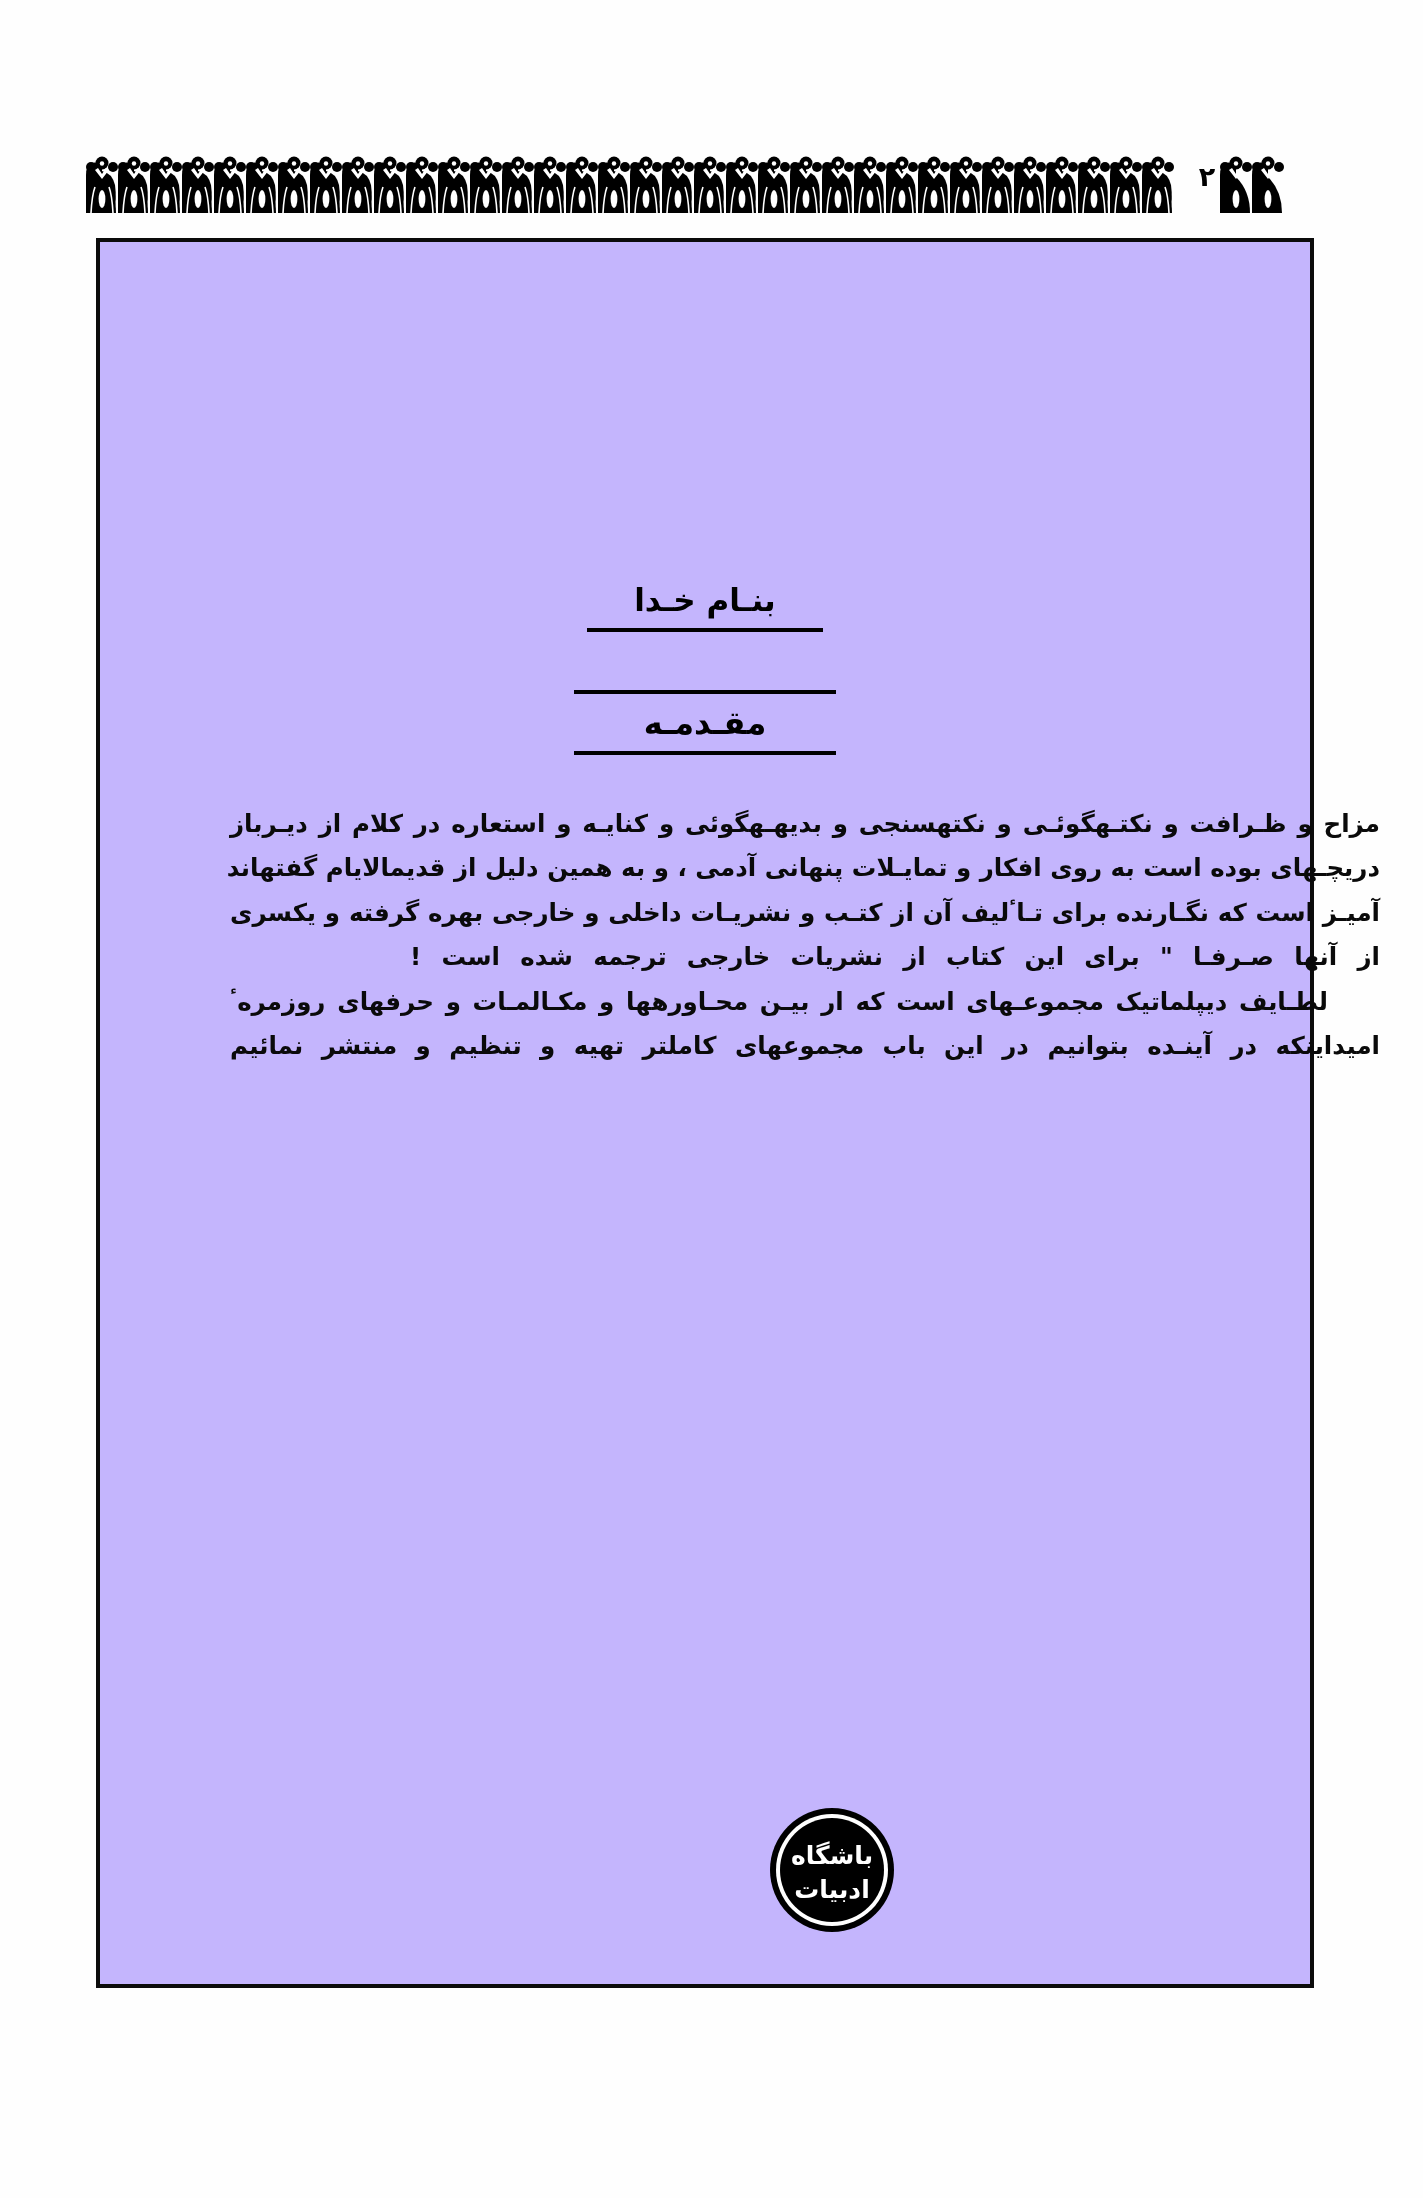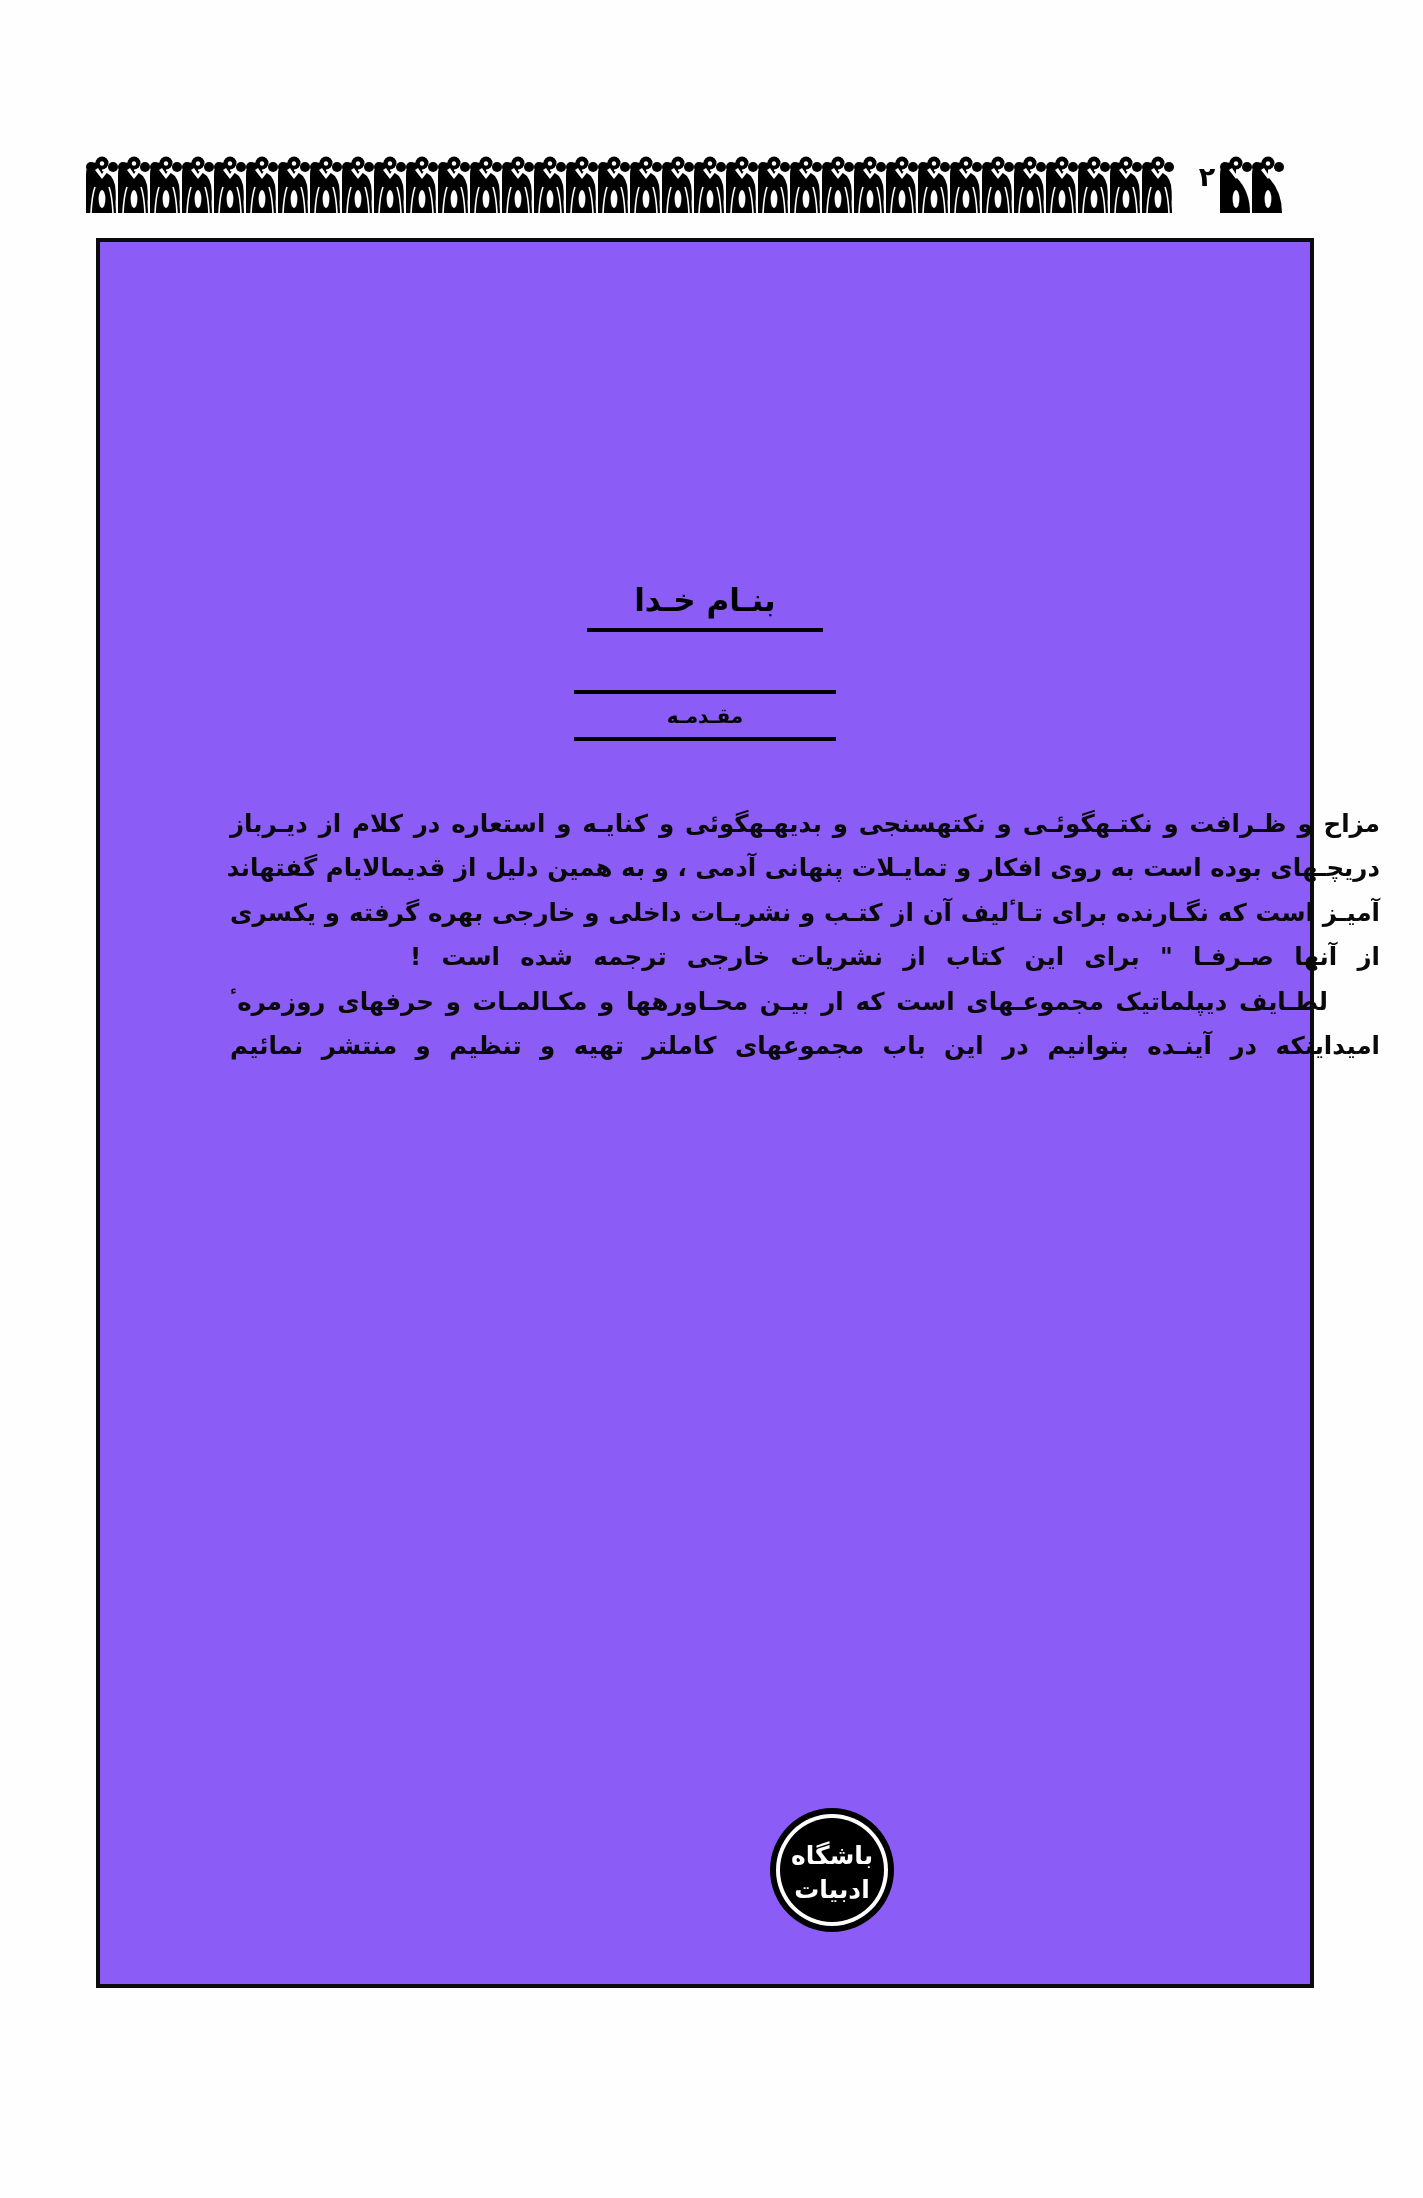--- a/index.html
+++ b/index.html
@@ -55,21 +55,21 @@
 
   
   #text-frame {
     position: absolute;
     left: 96px;
     top: 238px;
     width: 1218px;
     height: 1750px;
     border: 4px solid #0b0b0b;
     box-sizing: border-box;
-    background: #8b5cf6;
+    background: #c4b5fd;
   }
 
   
   #basmala-block {
     position: absolute;
     left: 0;
     right: 0;
     top: 340px;
     text-align: center;
   }
@@ -98,21 +98,21 @@
     text-align: center;
   }
   .hrule-wide {
     width: 262px;
     height: 4px;
     background: #000;
     margin: 0 auto;
   }
   #preface-text {
     font-family: "DejaVu Sans", sans-serif;
-    font-size: 20px;
+    font-size: 32px;
     font-weight: bold;
     color: #000;
     direction: rtl;
     letter-spacing: 3px;
     padding: 10px 0 9px 0;
     text-align: center;
   }
 
   
   #body-copy {

